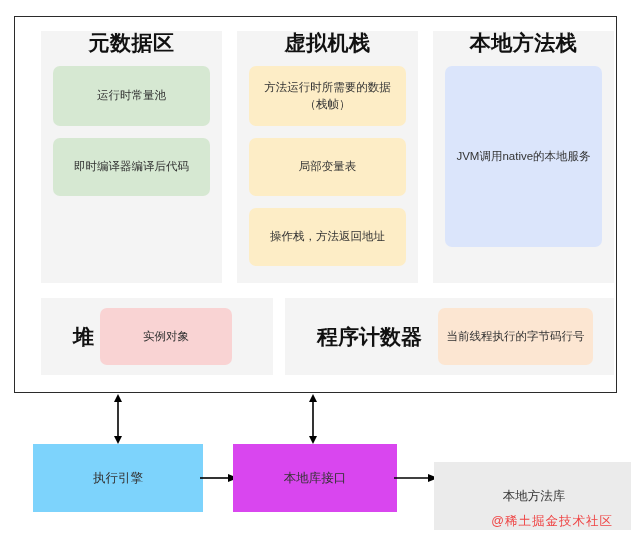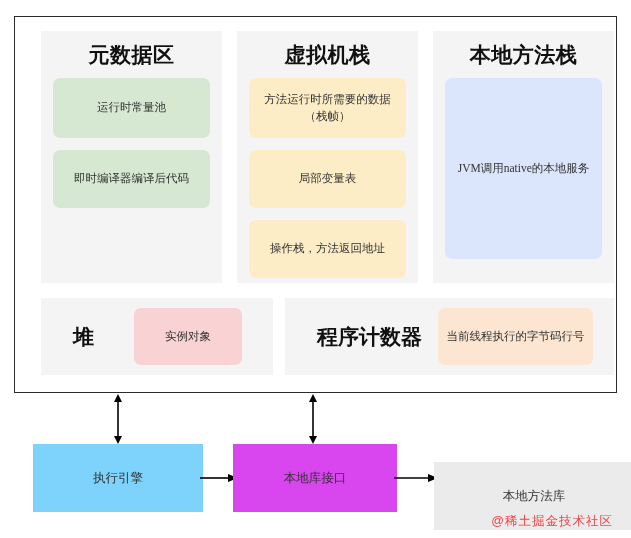--- a/index.html
+++ b/index.html
@@ -38,21 +38,20 @@
   #col-metaspace { left: 26px;  width: 181px; }
   #col-vmstack   { left: 222px; width: 181px; }
   #col-nativestack { left: 418px; width: 181px; }
 
   .col-title {
     text-align: center;
     font-weight: bold;
     font-size: 21px;
     color: #111111;
     letter-spacing: 0.5px;
-    margin-top: 12px;
     margin-bottom: 12px;
     line-height: 1.1;
     white-space: nowrap;
   }
 
   .cell {
     margin: 0 auto 12px auto;
     width: 157px;
     border-radius: 7px;
     display: flex;
@@ -63,21 +62,21 @@
     color: #333333;
     line-height: 1.5;
     padding: 4px 9px;
   }
   .cell.green  { background: #d6e8d2; }
   .cell.yellow { background: #fdedc6; }
   .cell.blue   { background: #dbe5fb; }
 
   .h-tall   { height: 60px; }
   .h-med    { height: 58px; }
-  .h-native { height: 181px; font-family: Liberation Serif, serif; }
+  .h-native { height: 181px; }
 
   
   .panel {
     position: absolute;
     top: 281px;
     height: 77px;
     background: #f4f4f4;
     display: flex;
     align-items: center;
   }
@@ -101,23 +100,23 @@
     justify-content: center;
     text-align: center;
     font-size: 11.5px;
     color: #333333;
     line-height: 1.5;
     padding: 4px 8px;
     flex: none;
   }
   #heap-cell {
     background: #f9d3d3;
-    width: 108px;
+    width: 132px;
     height: 57px;
-    margin-left: 40px;
+    margin-left: 6px;
   }
   #pc-cell {
     background: #fce6d2;
     width: 155px;
     height: 57px;
     margin-left: 16px;
   }
 
   
   .vconn {

